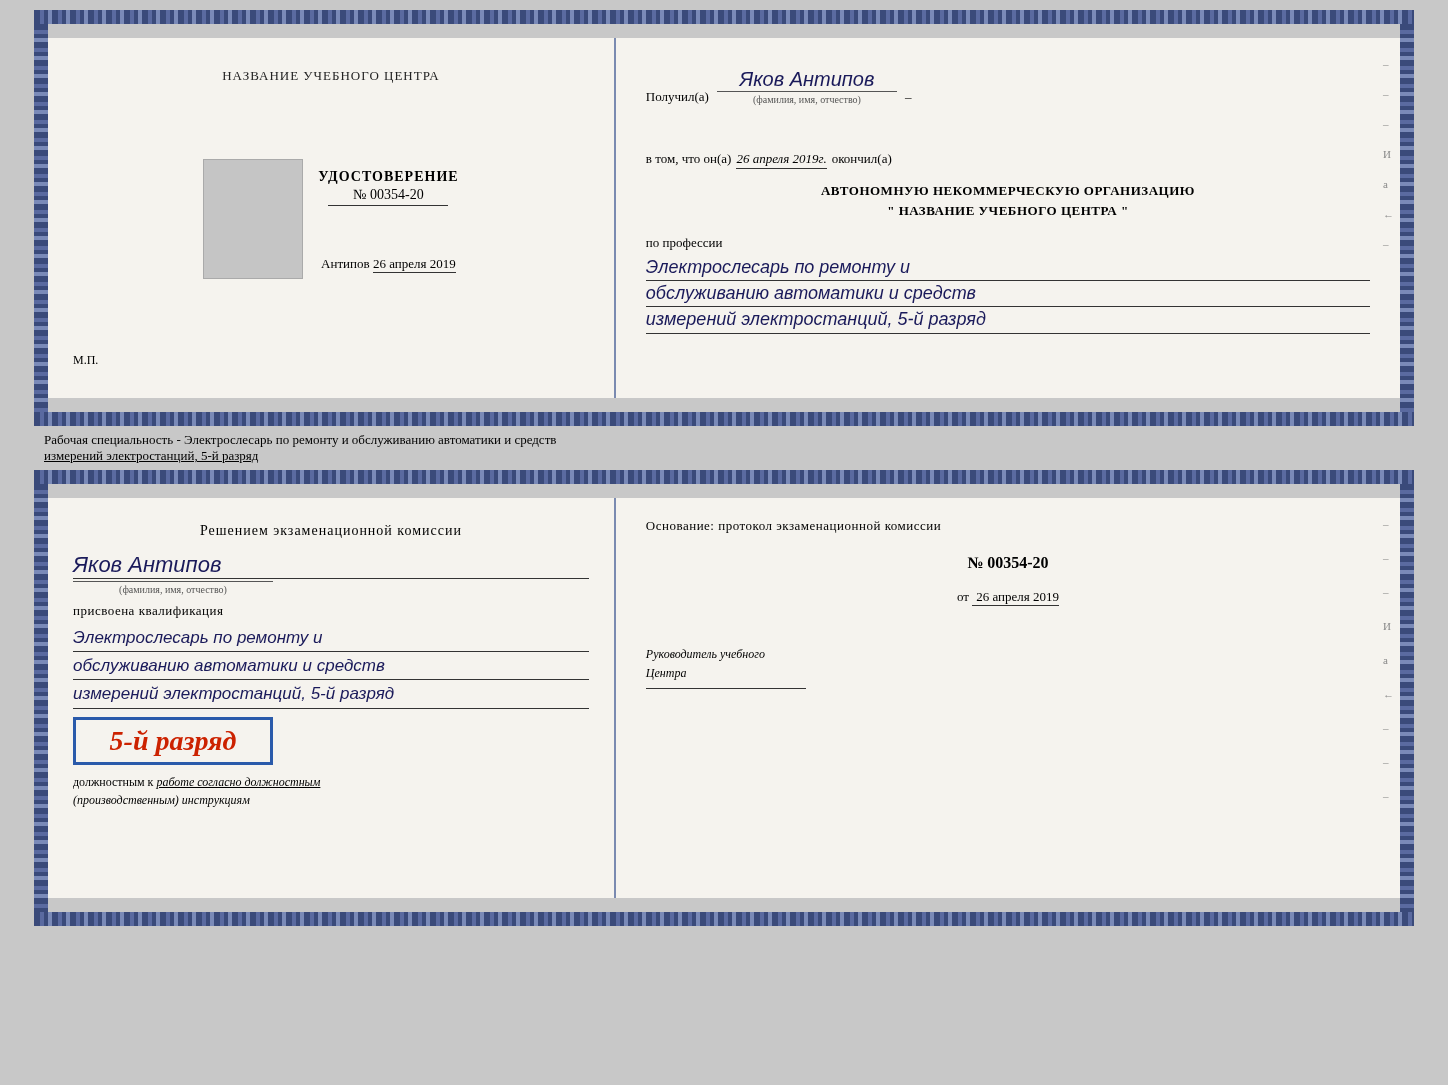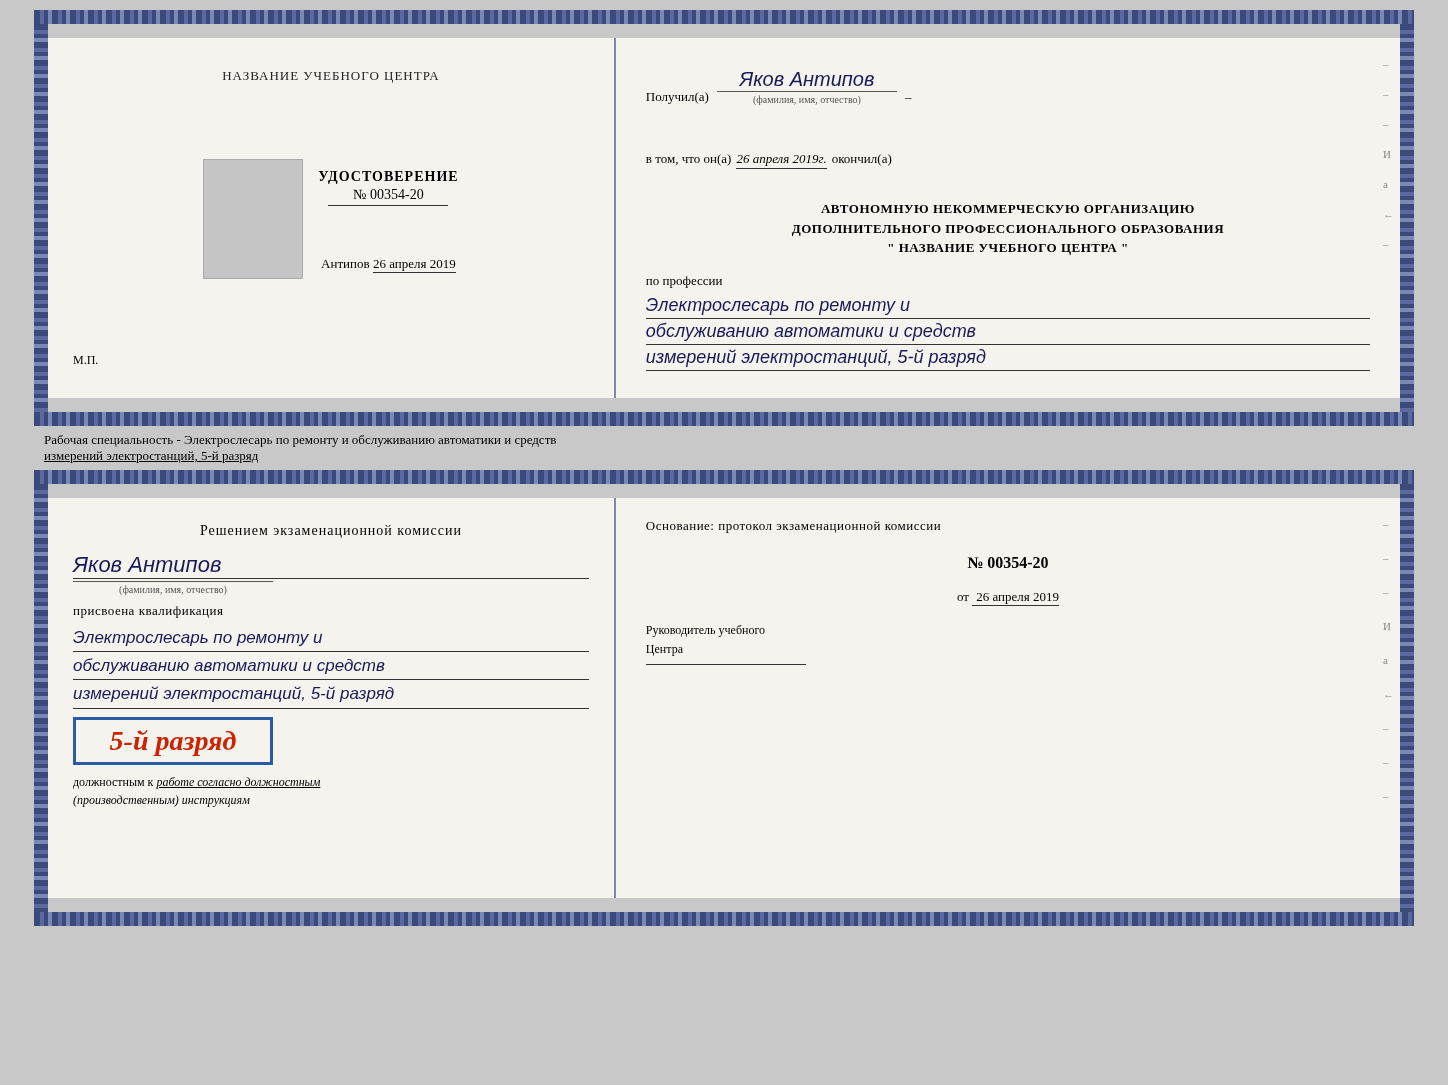--- a/index.html
+++ b/index.html
@@ -119,21 +119,21 @@
       padding-bottom: 1px;
       margin-top: 31px;
     }
 
     .org-block {
       font-size: 13px;
       text-align: center;
       line-height: 1.5;
       font-weight: bold;
       letter-spacing: 0.5px;
-      margin-top: 20px;
+      margin-top: 2px;
     }
 
     .profession-block {
       font-size: 13px;
       margin-top: 5px;
     }
 
     .profession-handwritten {
       font-family: 'Segoe UI', sans-serif;
       font-size: 18px;
@@ -405,21 +405,20 @@
           </div>
 
           <div class="v-tom-line">
             <span>в том, что он(а)</span>
             <span class="date-underline">26 апреля 2019г.</span>
             <span>окончил(а)</span>
           </div>
 
           <div class="org-block">
             <div>АВТОНОМНУЮ НЕКОММЕРЧЕСКУЮ ОРГАНИЗАЦИЮ</div>
-            <div>ДОПОЛНИТЕЛЬНОГО ПРОФЕССИОНАЛЬНОГО ОБРАЗОВАНИЯ</div>
             <div>"   НАЗВАНИЕ УЧЕБНОГО ЦЕНТРА   "</div>
           </div>
 
           <div class="profession-block">
             <div style="font-size:13px; margin-bottom:4px;">по профессии</div>
             <span class="profession-handwritten">Электрослесарь по ремонту и</span>
             <span class="profession-handwritten">обслуживанию автоматики и средств</span>
             <span class="profession-handwritten">измерений электростанций, 5-й разряд</span>
           </div>
         </div>
@@ -487,21 +486,21 @@
           <div class="osnovaniye-text">Основание: протокол экзаменационной  комиссии</div>
 
           <div class="protocol-number">№  00354-20</div>
 
           <div class="protocol-date">
             <span>от</span>
             <span style="border-bottom:1px solid #333; padding-bottom:1px; padding-left:4px;">26 апреля 2019</span>
           </div>
 
 
-          <div class="podpis-block" style="margin-top:4px;">
+          <div class="podpis-block" style="margin-top:28px;font-style:italic;">
             <div>Руководитель учебного</div>
             <div>Центра</div>
             <span class="podpis-line"></span>
           </div>
         </div>
 
       </div>
     </div>
     <div class="side-border-pattern-right"></div>
   </div>

